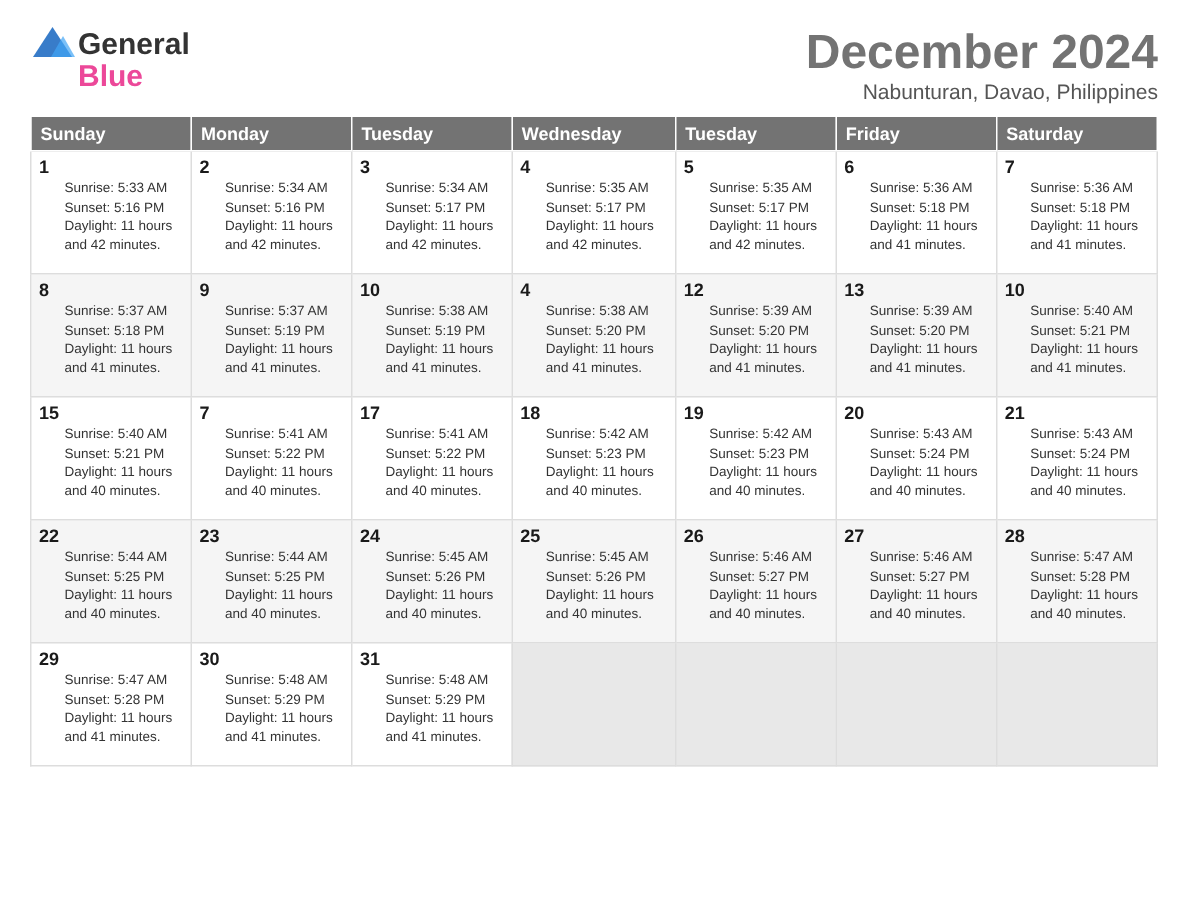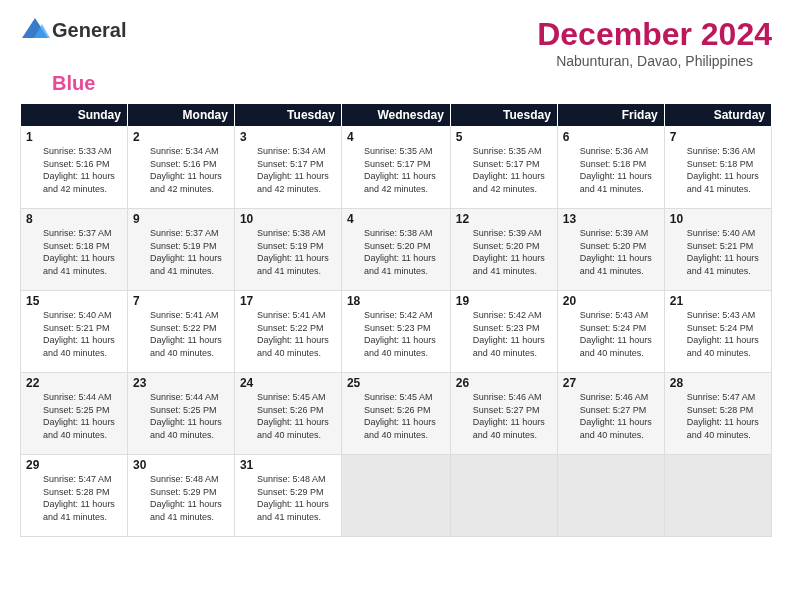--- a/index.html
+++ b/index.html
@@ -18,51 +18,49 @@
     .header {
       display: flex;
       justify-content: space-between;
       align-items: flex-start;
       margin-bottom: 8px;
     }
     .logo {
       display: flex;
       flex-direction: column;
       align-items: flex-start;
-      gap: 32px;
     }
     .logo-row {
       display: flex;
       align-items: center;
       gap: 2px;
     }
     .title-block {
       text-align: right;
     }
     .month-title {
       font-size: 32px;
       font-weight: bold;
-      color: #be185d;
+      color: #737373;
     }
     .location {
       font-size: 14px;
       color: #555;
-      text-align: center;
     }
     .calendar {
       width: 100%;
       border-collapse: collapse;
     }
     .calendar th {
-      background: #0f172a;
+      background: #737373;
       color: #fff;
       font-size: 12px;
       font-weight: bold;
       padding: 4px 6px;
-      text-align: right;
+      text-align: left;
       border: 1px solid #fff;
     }
     .calendar td {
       border: 1px solid #ddd;
       vertical-align: top;
       padding: 3px 5px;
       font-size: 9.5px;
       color: #333;
       width: 113px;
       height: 82px;

